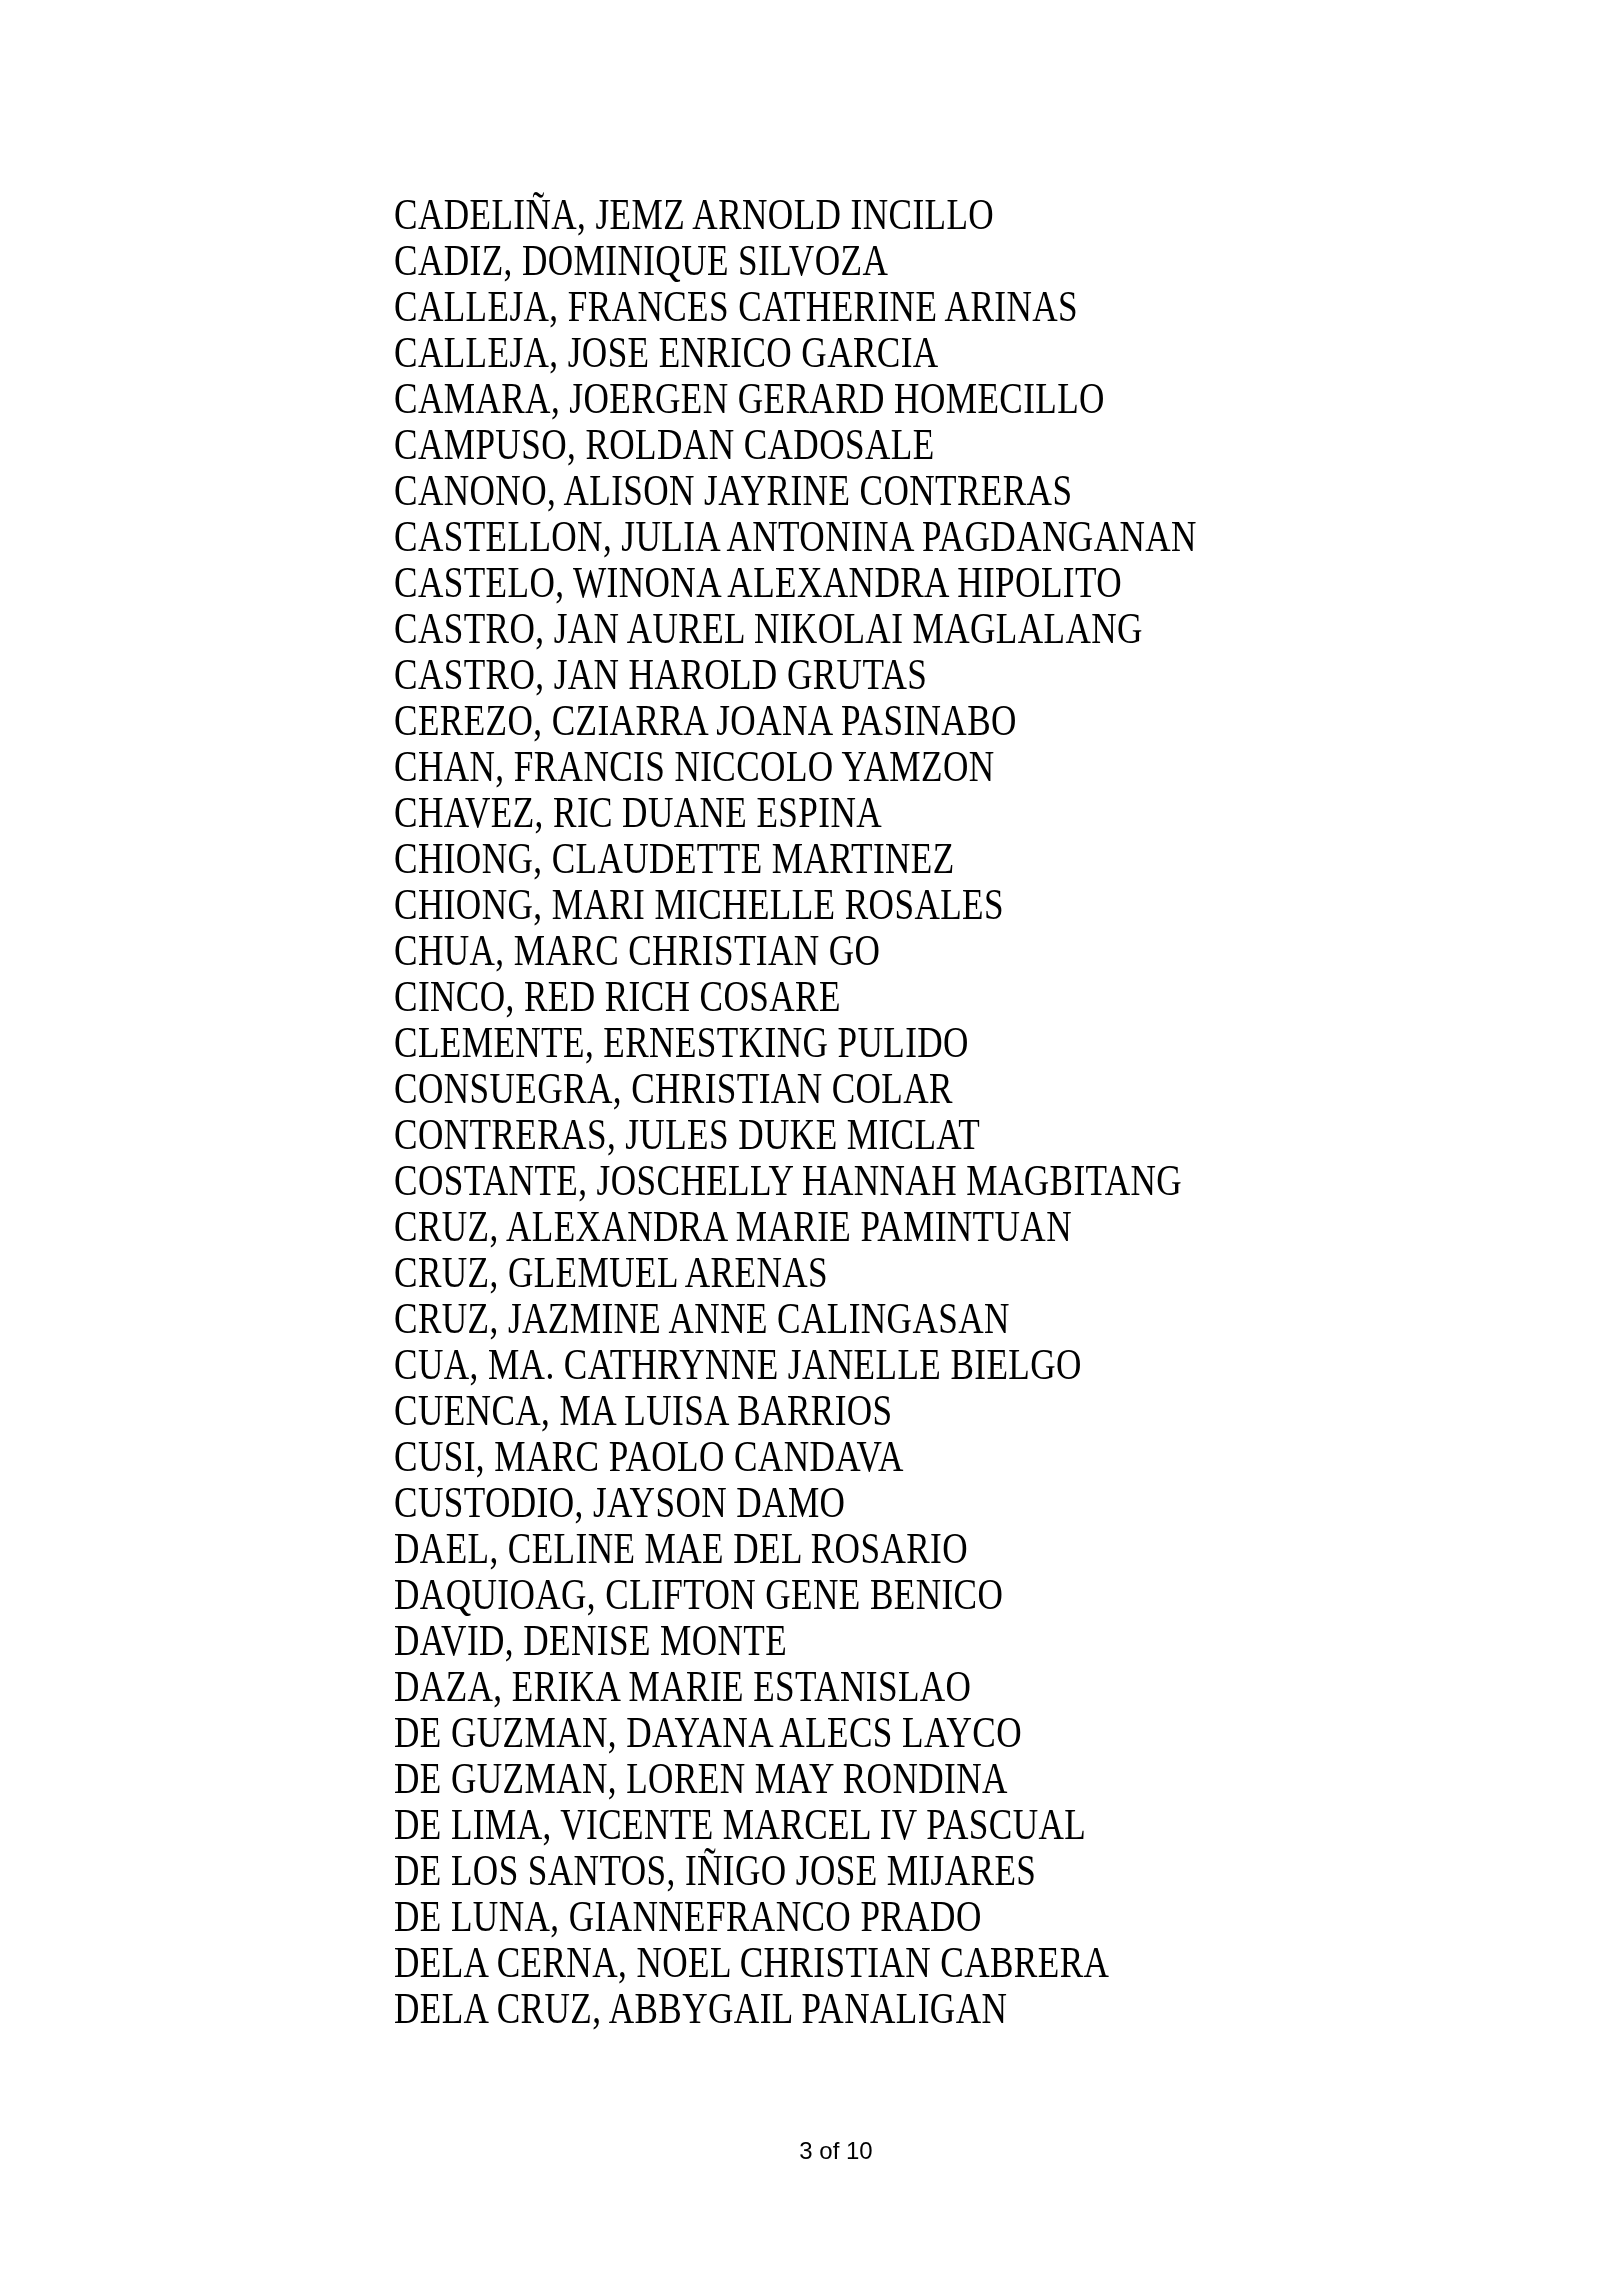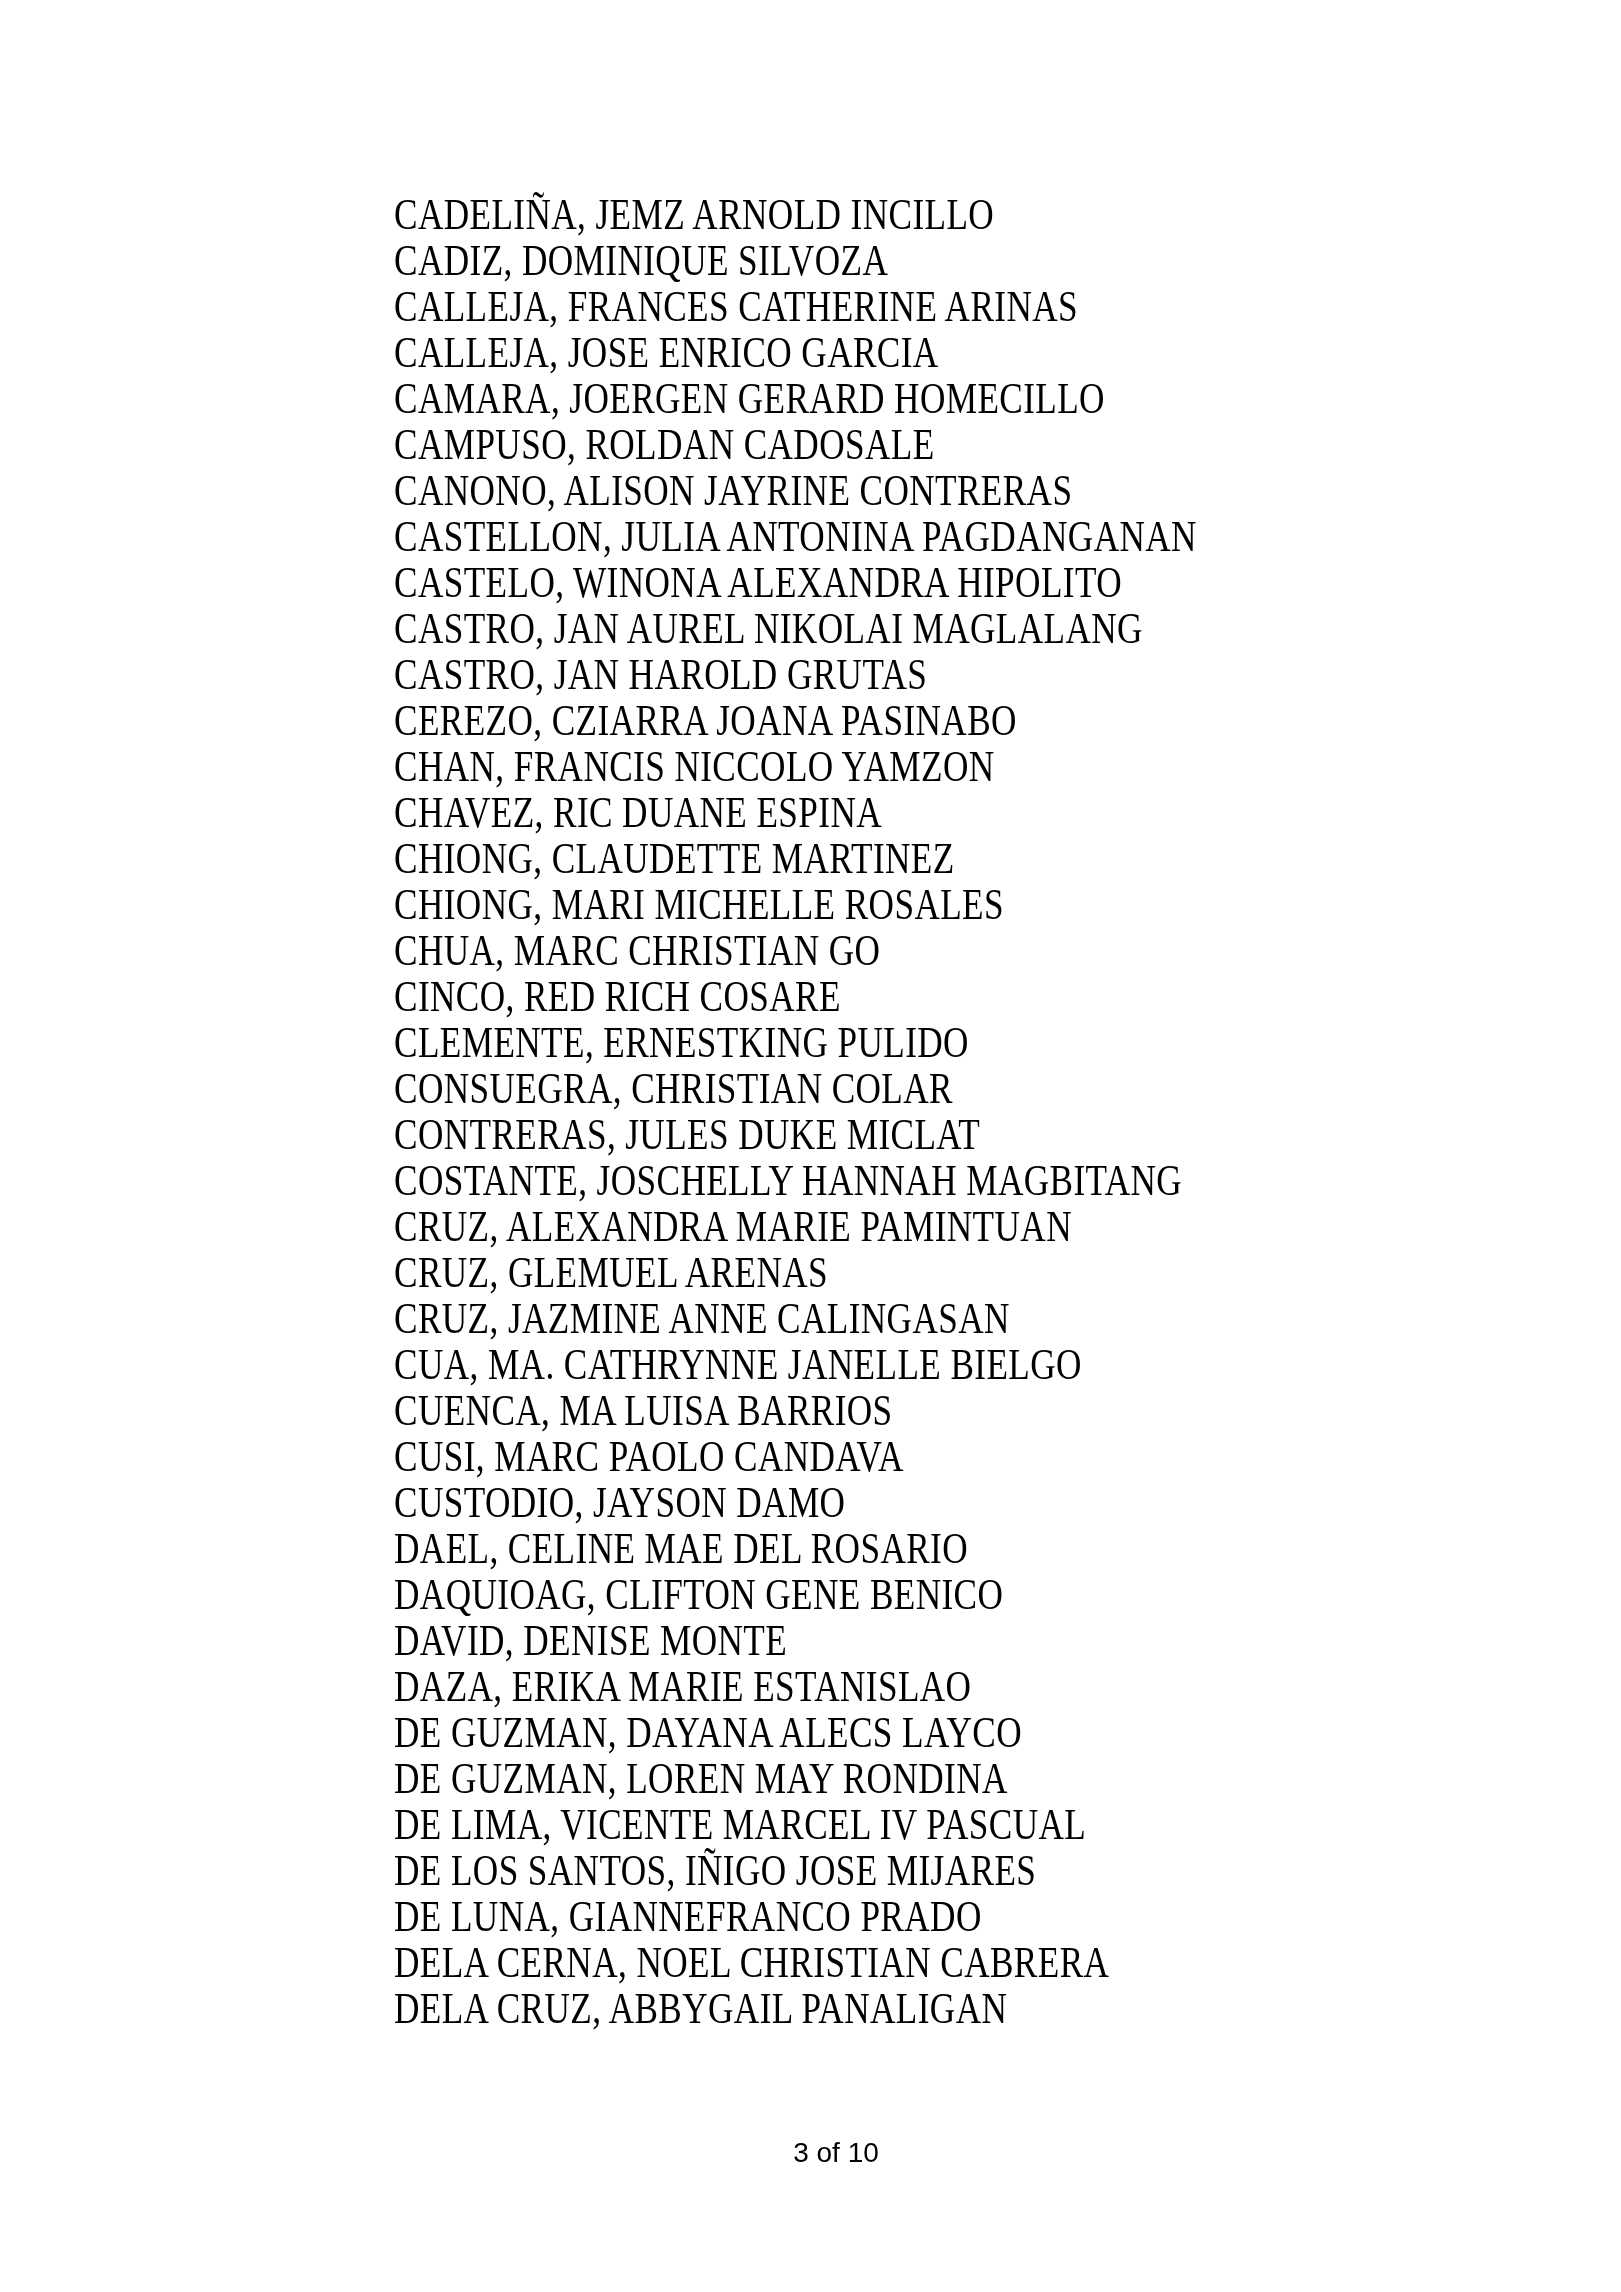--- a/index.html
+++ b/index.html
@@ -29,21 +29,21 @@
   }
   .name-row {
     height: 46px;
   }
   .page-footer {
     position: absolute;
     top: 2137px;
     left: 836px;
     transform: translateX(-50%);
     font-family: "Liberation Sans", sans-serif;
-    font-size: 28px;
+    font-size: 24px;
     color: #000000;
     white-space: nowrap;
   }
 </style>
 </head>
 <body>
 
 <div class="page">
 
   <div class="name-list">

